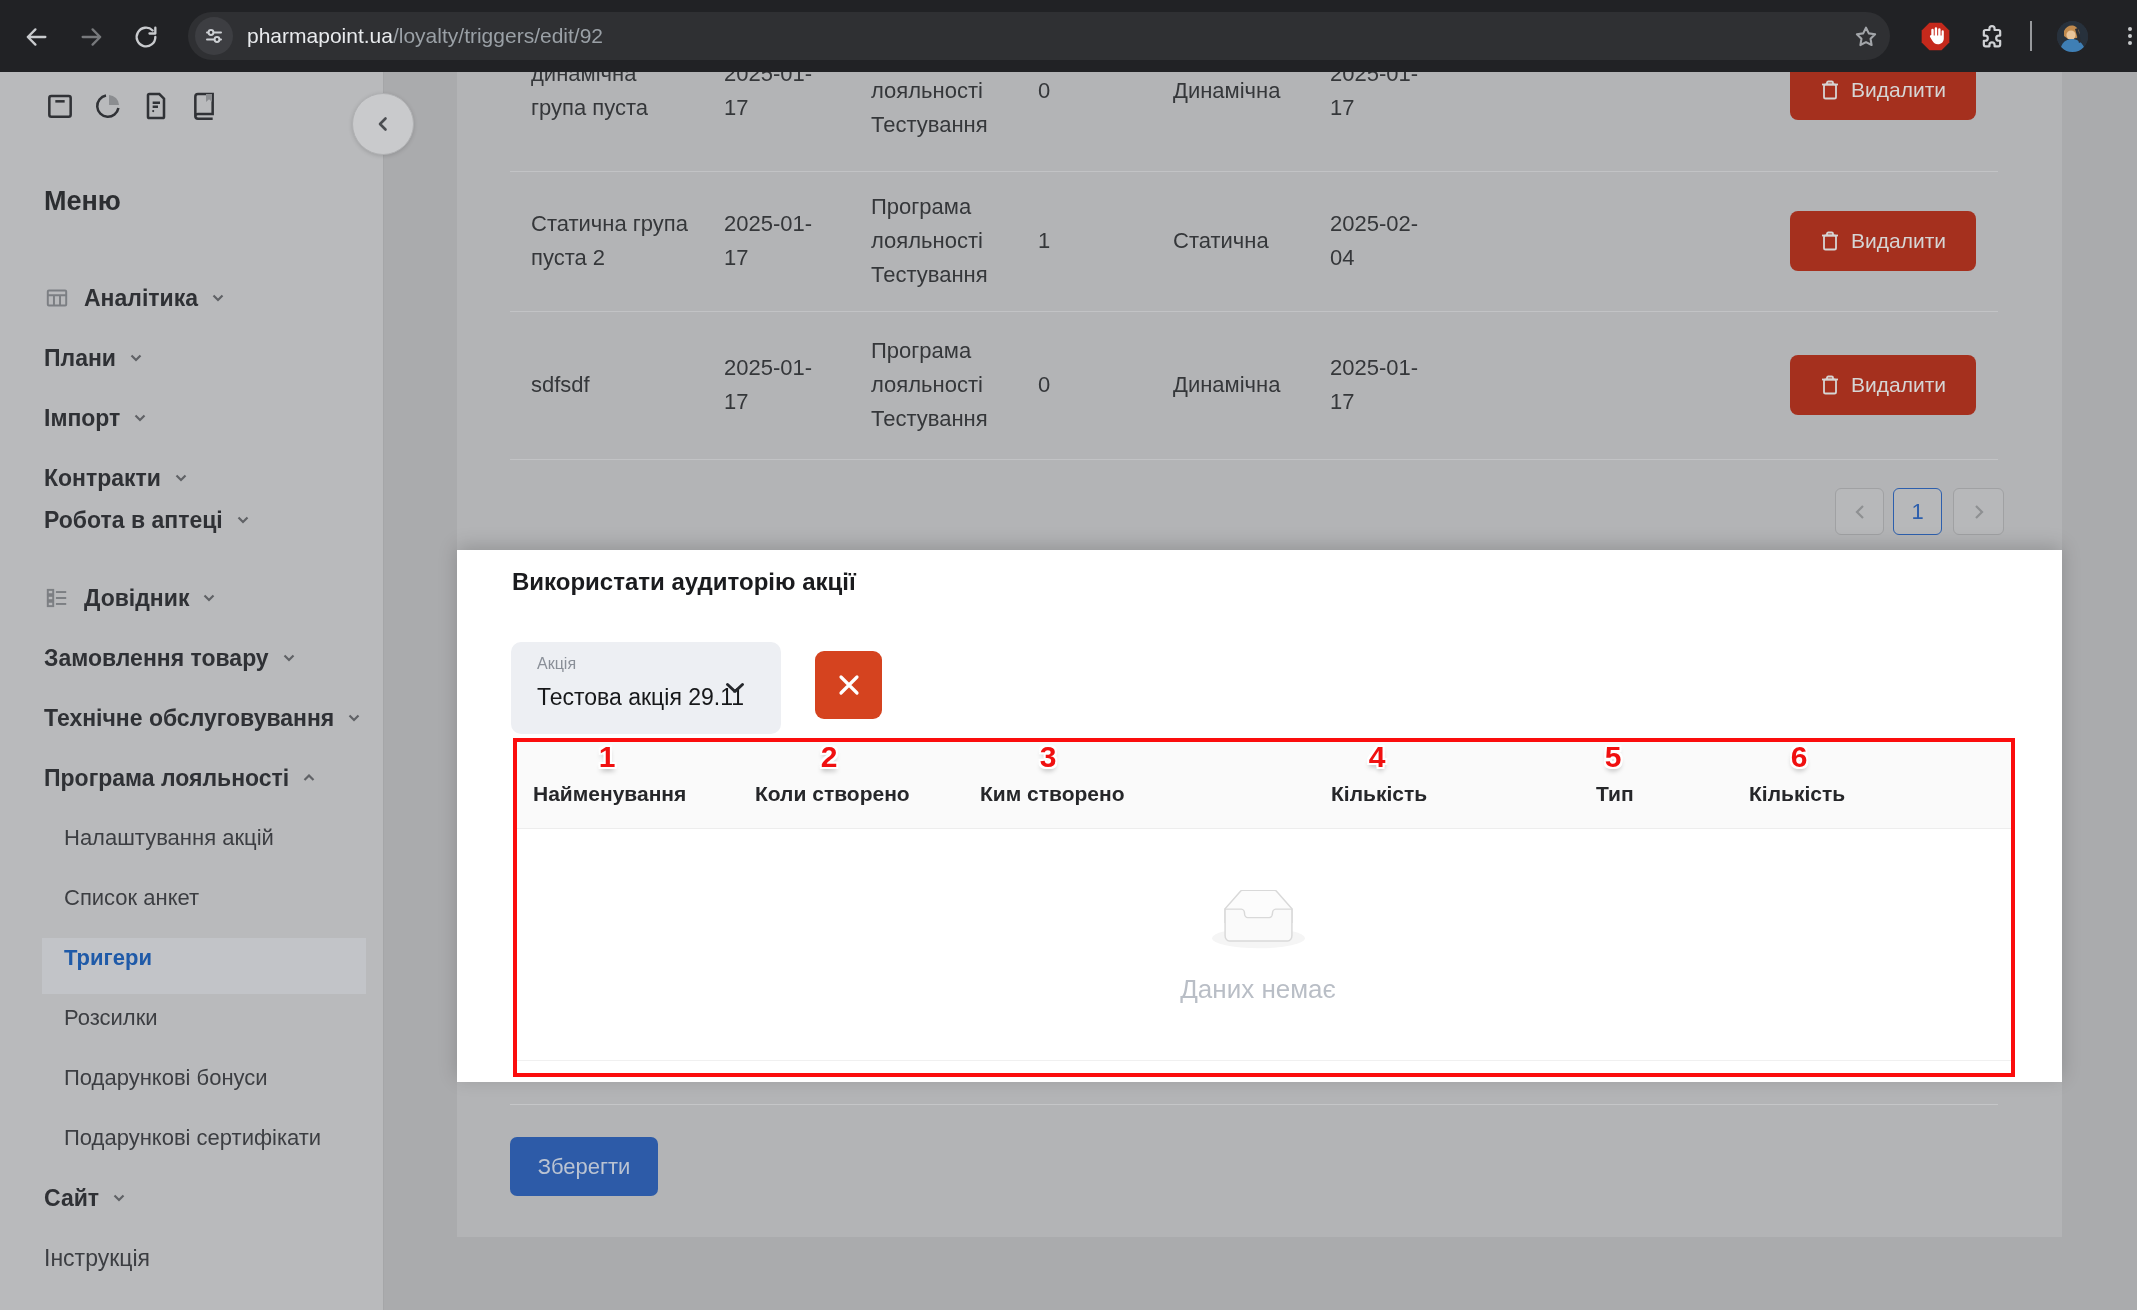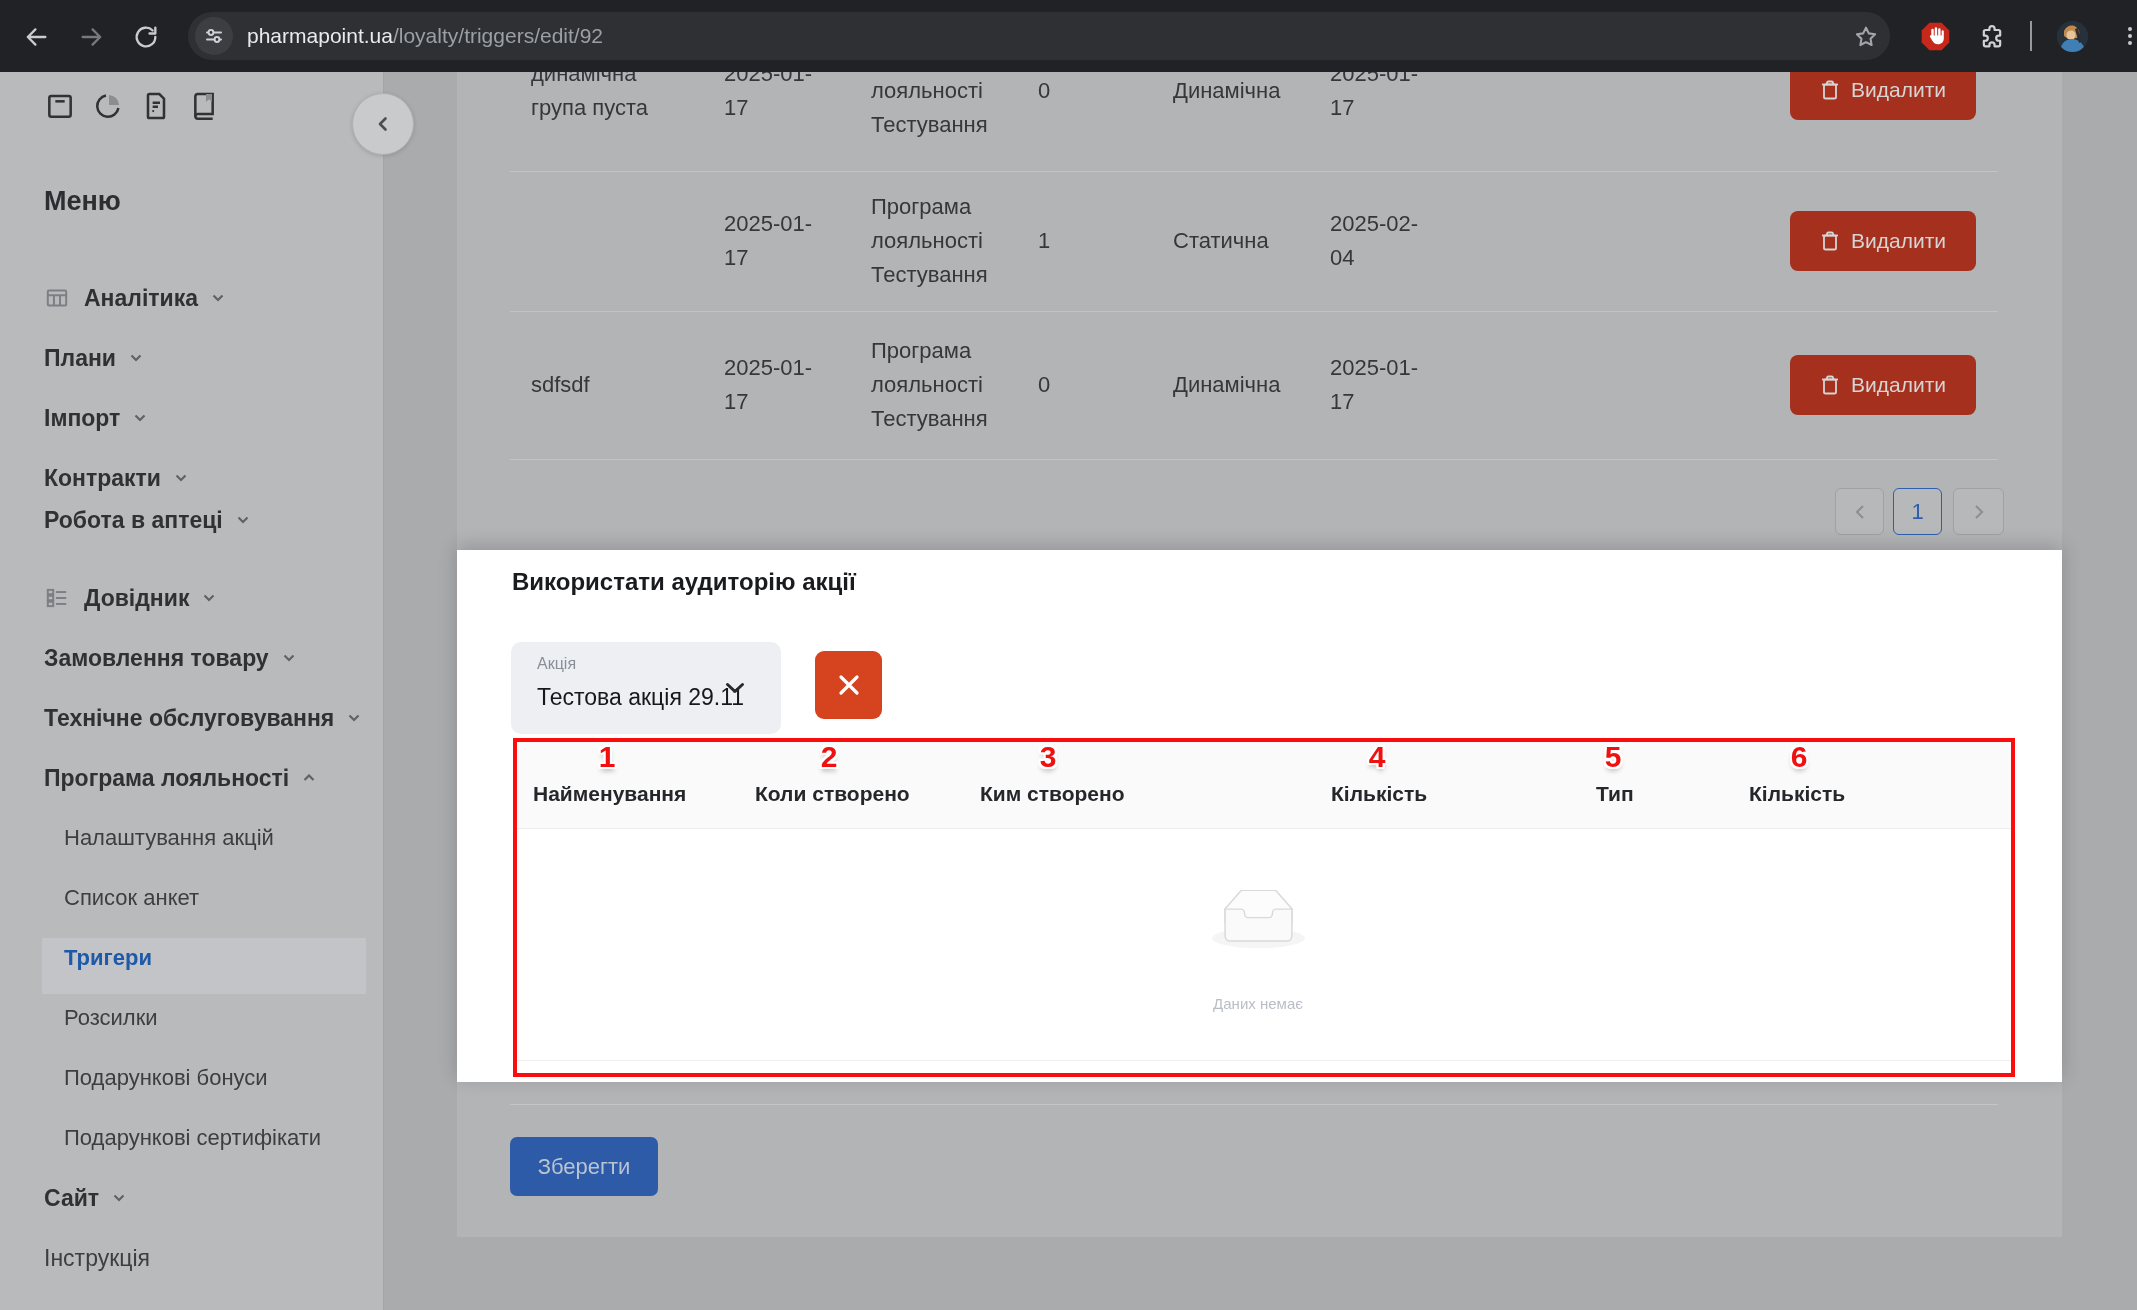--- a/index.html
+++ b/index.html
@@ -54,21 +54,21 @@
   #promo-select .sel-value{position:absolute;left:26px;top:42px;font-size:23px;color:#17181a;white-space:nowrap;}
   #promo-select svg{position:absolute;right:36px;top:40px;}
   #clear-btn{position:absolute;left:358px;top:101px;width:67px;height:68px;border-radius:9px;background:#d5431f;
              display:flex;align-items:center;justify-content:center;cursor:pointer;}
   #red-rect{position:absolute;left:56px;top:188px;width:1494px;height:331px;border:4px solid #fb0d0d;background:#fff;}
   #tbl-header{position:absolute;left:0;top:0;width:100%;height:86px;background:#fafafa;border-bottom:1px solid #ededed;}
   .col-lbl{position:absolute;top:40px;font-size:21px;font-weight:600;color:#26272a;white-space:nowrap;}
   .col-num{position:absolute;top:-2px;width:60px;text-align:center;font-size:30px;font-weight:800;color:#f01010;
            text-shadow:-2px -2px 0 #fff,2px -2px 0 #fff,-2px 2px 0 #fff,2px 2px 0 #fff,0 -2px 0 #fff,0 2px 0 #fff,-2px 0 0 #fff,2px 0 0 #fff,0 4px 5px rgba(0,0,0,.28);}
   #empty-state{position:absolute;left:591px;top:148px;width:300px;text-align:center;}
-  #empty-text{margin-top:41px;font-size:15px;color:#b9bec6;text-align:center;}
+  #empty-text{margin-top:20px;font-size:26px;color:#b9bec6;text-align:center;}
   #tbl-bottom-line{position:absolute;left:0;right:0;bottom:12px;height:1px;background:#f0f0f0;}
 </style>
 </head>
 <body>
 
 <div id="app">
 
   <div id="card">
 
     <div class="row" style="top:-62px;height:161px;">
@@ -95,20 +95,23 @@
             <path d="M2 5.5h16"></path>
             <path d="M7 5.5V3.8A1.3 1.3 0 0 1 8.3 2.5h3.4A1.3 1.3 0 0 1 13 3.8v1.7"></path>
             <rect x="4" y="5.5" width="12" height="14" rx="1.6"></rect>
           </svg>
         <span>Видалити</span>
       </div>
     </div>
     <div class="hr-div" style="top:99px;"></div>
 
     <div class="row" style="top:99px;height:140px;">
+      <div class="cell" style="left:74px;width:160px;">
+          <span>Статична група пуста 2</span>
+        </div>
       <div class="cell" style="left:267px;width:95px;">
           <span>2025-01-17</span>
         </div>
       <div class="cell" style="left:414px;width:125px;">
           <span>Програма лояльності Тестування</span>
         </div>
       <div class="cell" style="left:581px;width:60px;">
           <span>1</span>
         </div>
       <div class="cell" style="left:716px;width:150px;">

